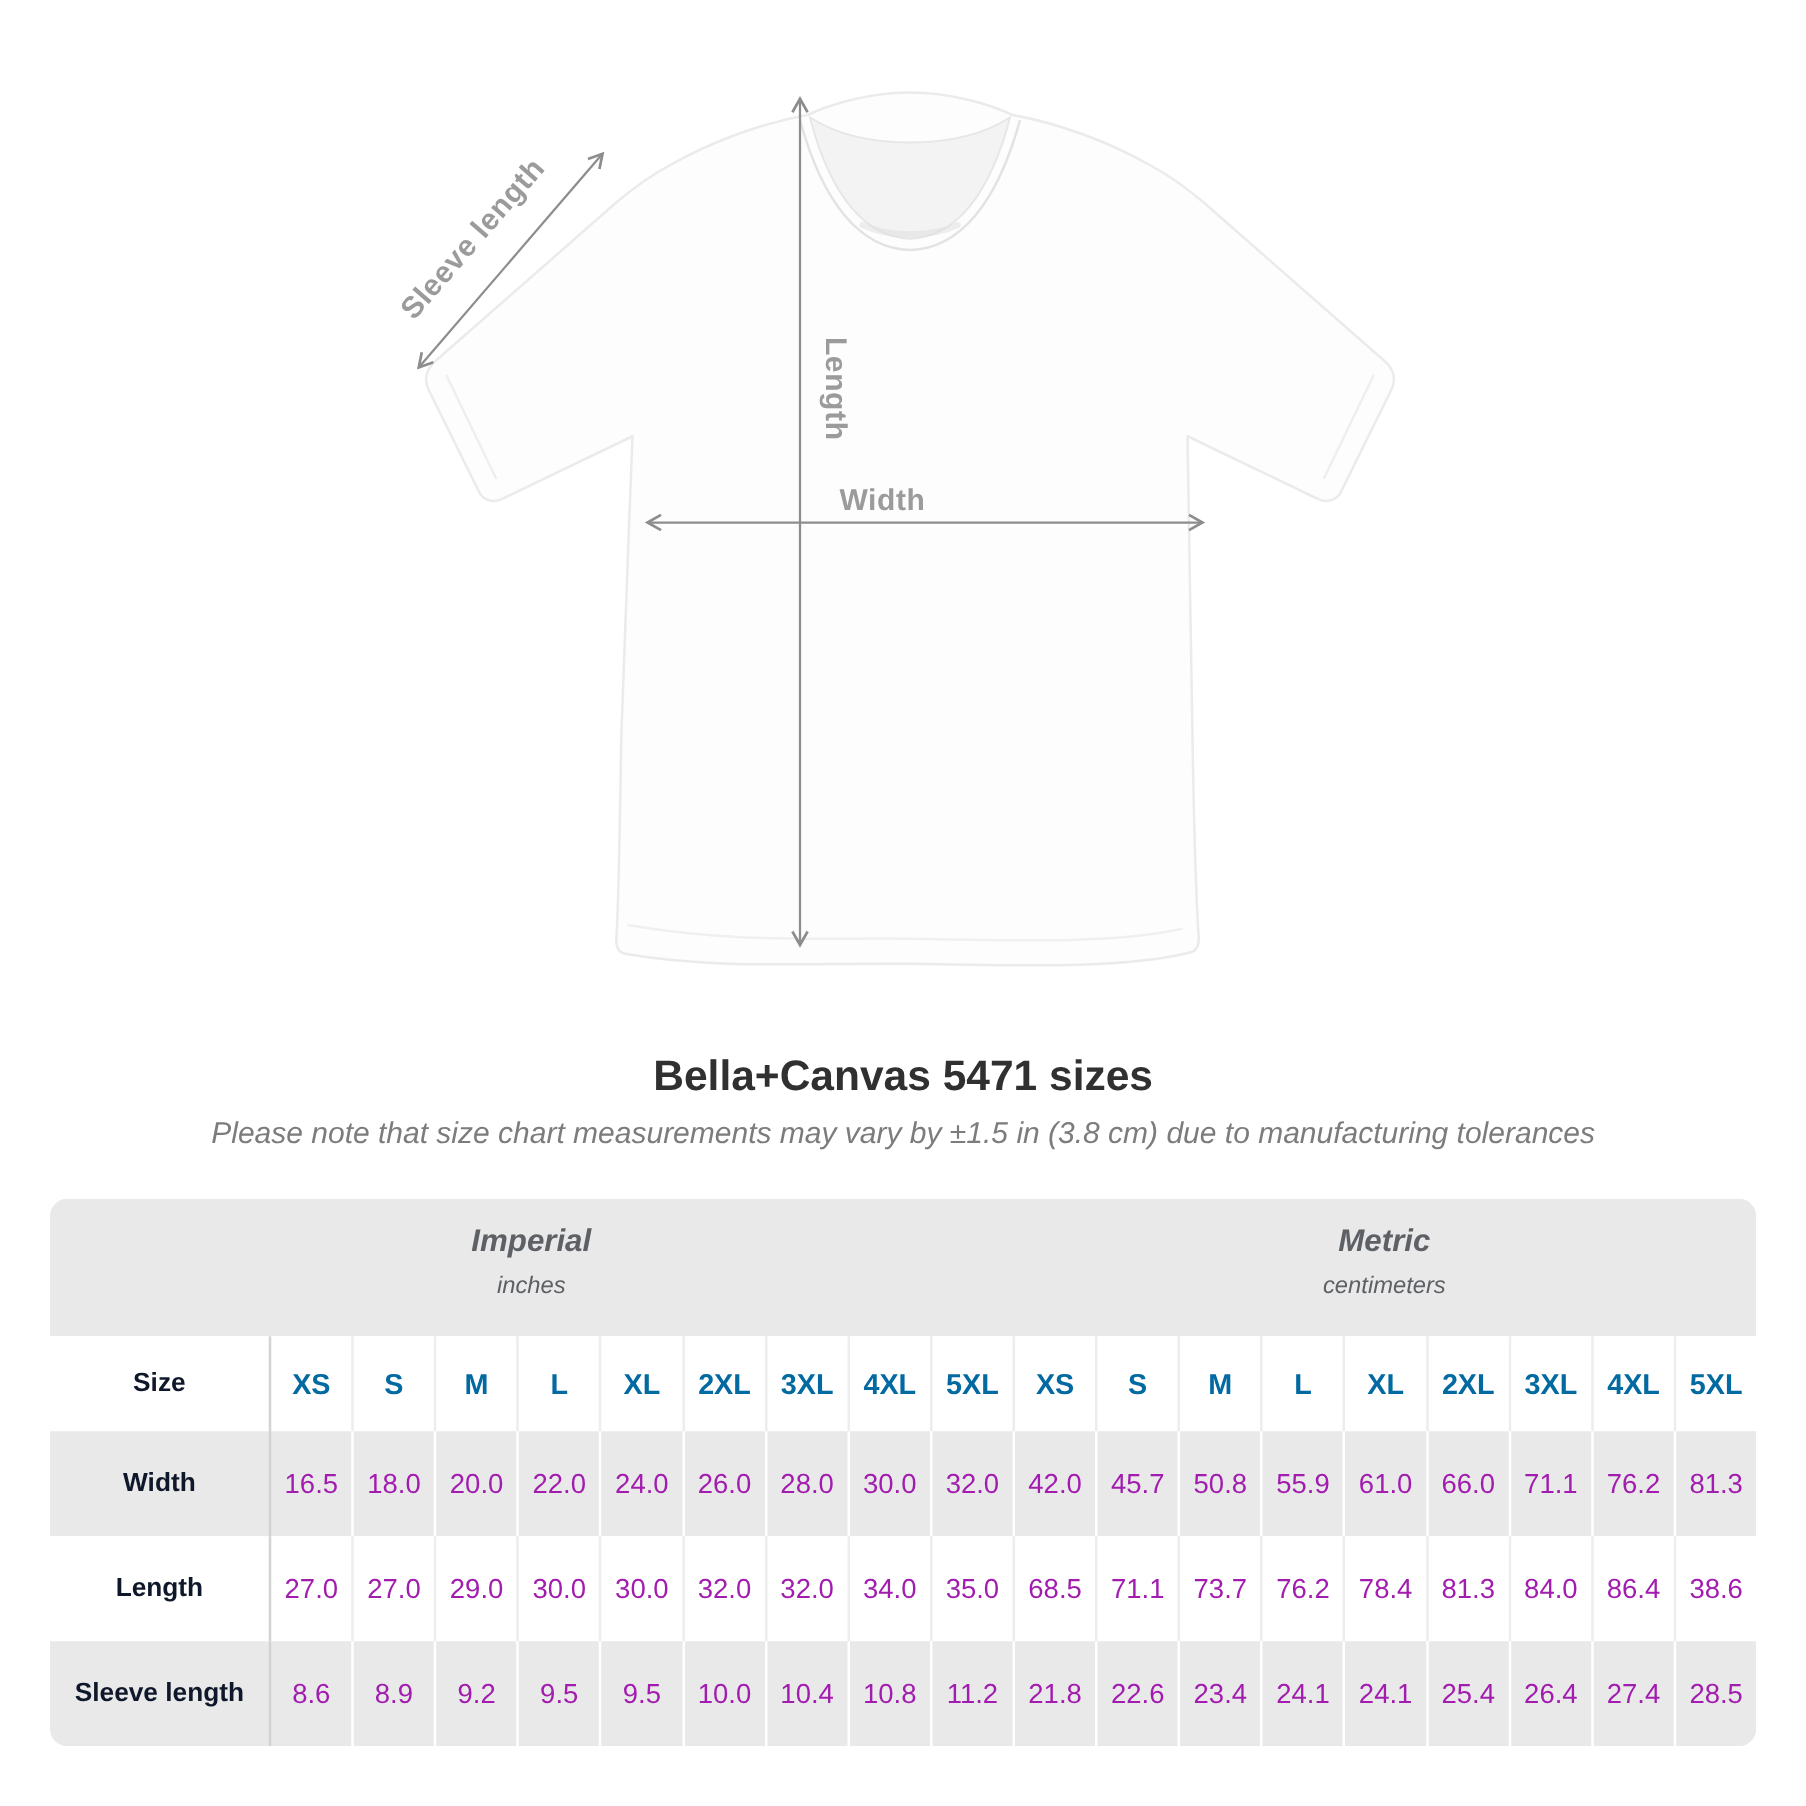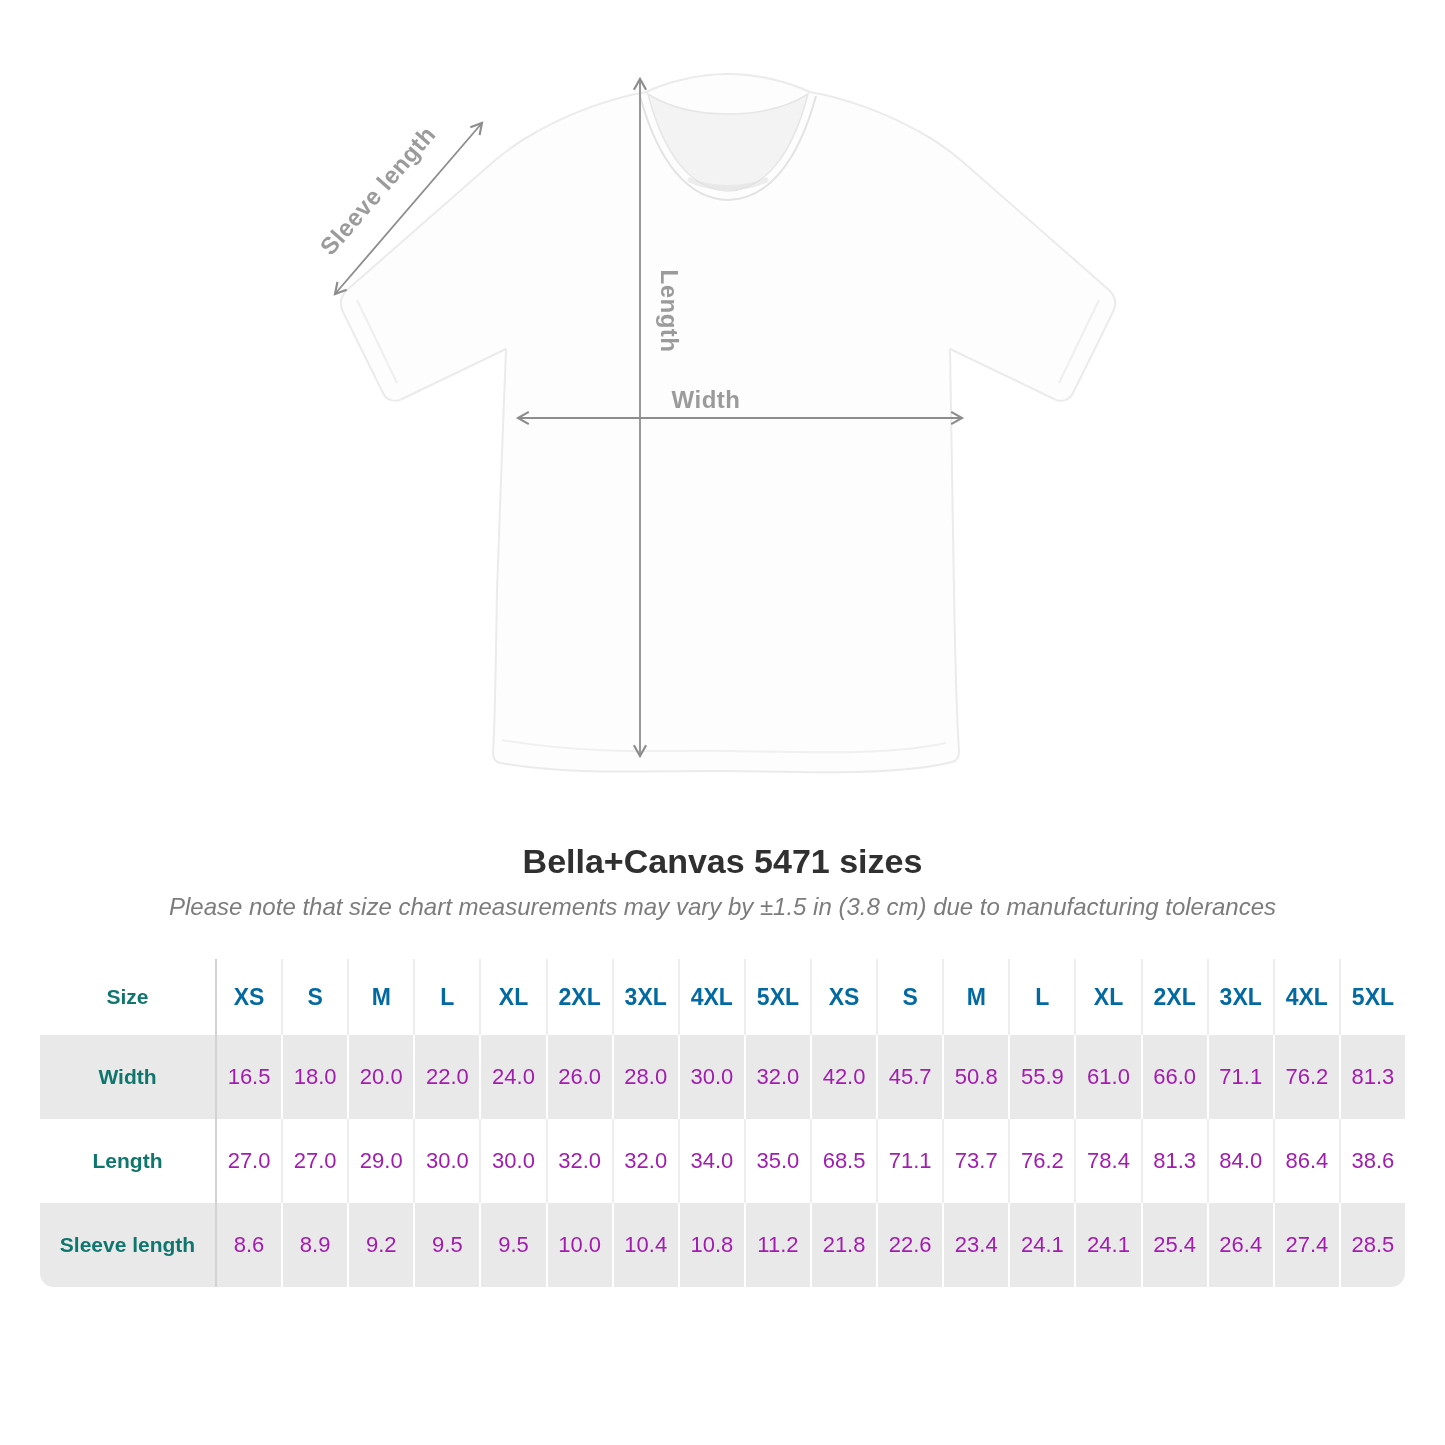--- a/index.html
+++ b/index.html
@@ -17,21 +17,21 @@
   .half.imperial{width:calc(175px + (100% - 175px)*0.5);}
   .half.metric{flex:1;}
   .unit-name{font-style:italic;font-weight:bold;font-size:25px;color:#5d6166;}
   .unit-sub{font-style:italic;font-size:19px;color:#5d6166;margin-top:10px;}
   .trow{display:grid;grid-template-columns:175px repeat(18,1fr);}
   .cell{display:flex;align-items:center;justify-content:center;box-sizing:border-box;}
   .row-size .cell{height:76px;}
   .row-data .cell{height:84px;}
   .row-white{background:#ffffff;}
   .row-gray{background:#e9e9e9;}
-  .rlabel{font-weight:bold;color:#0f766e;font-size:21px;}
+  .rlabel{font-weight:bold;color:#0f172a;font-size:21px;}
   .vcell{border-left:2px solid transparent;}
   .row-white .vcell{border-left-color:#ededed;}
   .row-gray .vcell{border-left-color:#ffffff;}
   .trow .vcell.first{border-left-color:#d3d3d3;}
   .sz{font-weight:bold;color:#0369a1;font-size:23px;}
   .num{color:#a21caf;font-size:22px;}
 </style>
 </head>
 <body>
 
@@ -73,20 +73,30 @@
       <text class="svg-label" transform="translate(661,311) rotate(90)" text-anchor="middle">Length</text>
       <text class="svg-label" x="706" y="408" text-anchor="middle">Width</text>
     </svg>
   </div>
 
   <h1 class="title">Bella+Canvas 5471 sizes</h1>
   <p class="note">Please note that size chart measurements may vary by ±1.5 in (3.8 cm) due to manufacturing tolerances</p>
 
   <div class="size-table">
 
+    <div class="thead">
+      <div class="half imperial">
+        <div class="unit-name">Imperial</div>
+        <div class="unit-sub">inches</div>
+      </div>
+      <div class="half metric">
+        <div class="unit-name">Metric</div>
+        <div class="unit-sub">centimeters</div>
+      </div>
+    </div>
 
     <div class="trow row-size row-white">
       <div class="cell rlabel">Size</div>
       <div class="cell vcell first sz">XS</div>
       <div class="cell vcell sz">S</div>
       <div class="cell vcell sz">M</div>
       <div class="cell vcell sz">L</div>
       <div class="cell vcell sz">XL</div>
       <div class="cell vcell sz">2XL</div>
       <div class="cell vcell sz">3XL</div>

